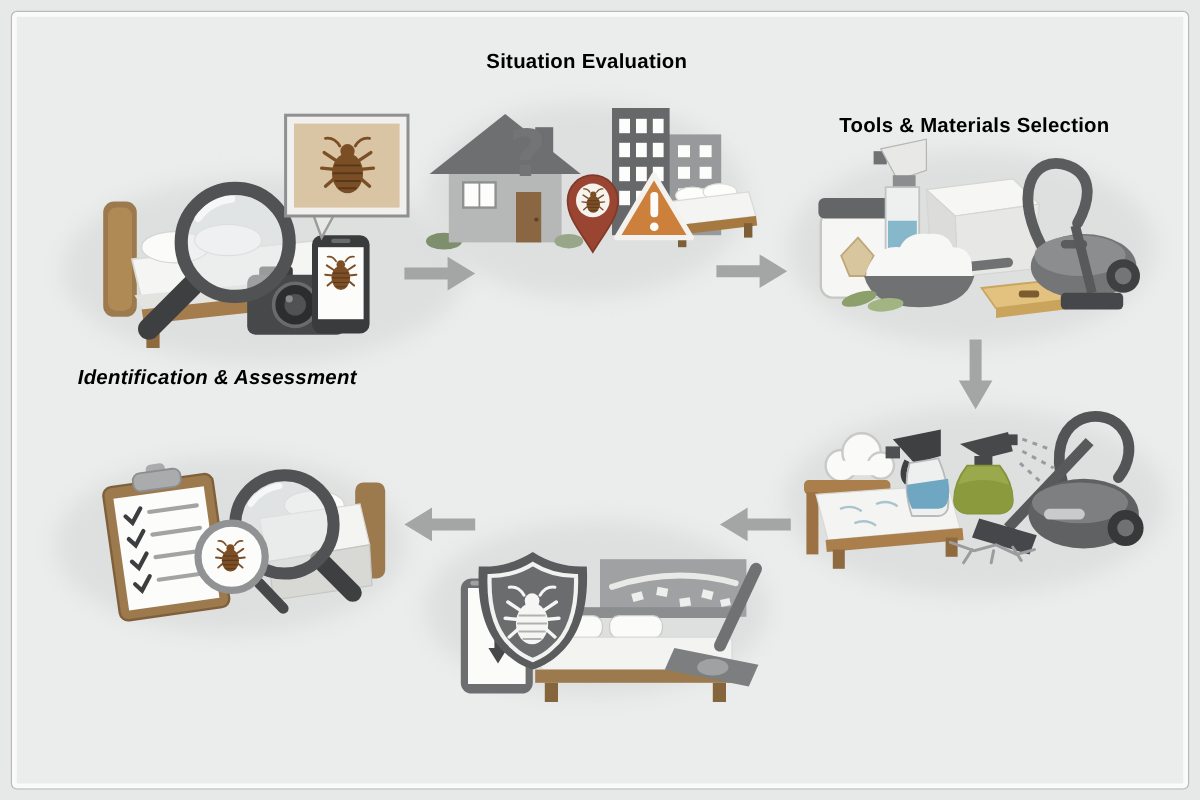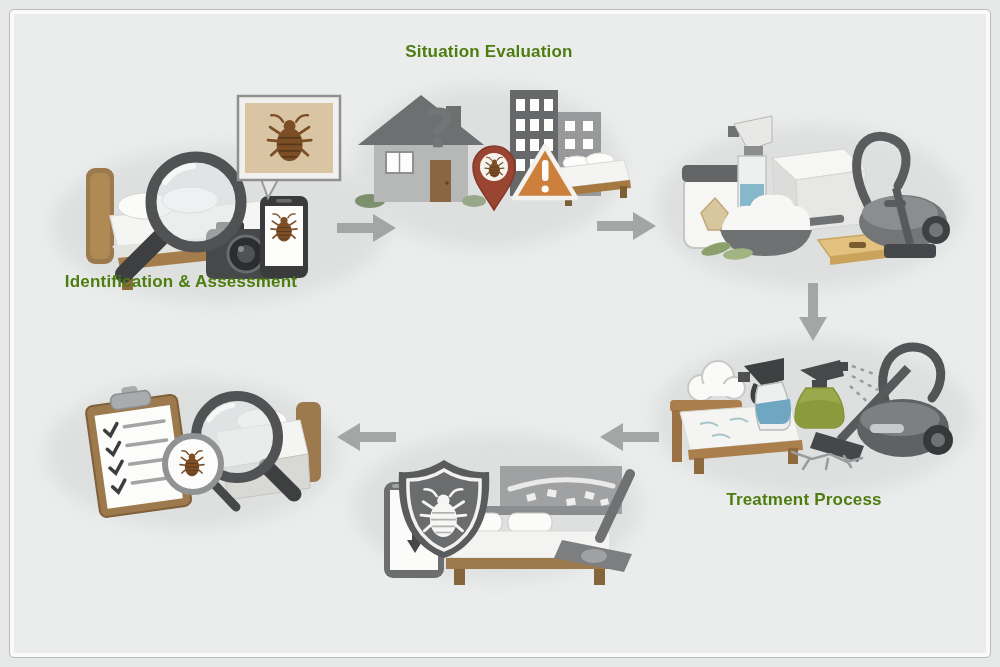--- a/index.html
+++ b/index.html
@@ -15,21 +15,21 @@
     border:1px solid #b9bbbb;
     box-shadow:inset 0 0 0 4px #fafafa;
   }
   .blob{
     position:absolute;border-radius:50%;
     background:#dee0e0;filter:blur(8px);
   }
   .scene{position:absolute;left:0;top:0;}
   .stage-label{
     position:absolute;text-align:center;
-    font-size:17px;font-weight:600;color:#4d7c0f;letter-spacing:.2px;
+    font-size:17px;font-weight:600;color:#000000;letter-spacing:.2px;
   }
 </style>
 </head>
 <body>
 
 <div class="canvas">
   <div class="panel"></div>
 
   <div class="blob" style="left:52px;top:147px;width:336px;height:156px;"></div>
   <div class="blob" style="left:354px;top:86px;width:268px;height:162px;"></div>
@@ -311,16 +311,16 @@
         <path d="M209,420 a36,36 0 0 1 24,-15" stroke="#ffffff" stroke-width="5" fill="none" opacity="0.7" stroke-linecap="round"></path>
       </g>
       <g>
         <line x1="216" y1="486" x2="236" y2="507" stroke="#47484a" stroke-width="9" stroke-linecap="round"></line>
         <circle cx="193" cy="464" r="28" fill="#fcfcfb" stroke="#909294" stroke-width="6"></circle>
         <use href="#bug" transform="translate(180,449) scale(0.6)" style="color:#7b4e26"></use>
       </g>
     </g>
   </svg>
 
-  <div class="stage-label" style="left:41px;top:272px;width:280px;">Identification &amp; Assessment</div>
+  <div class="stage-label" style="left:41px;top:305px;width:280px;font-style:italic;">Identification &amp; Assessment</div>
   <div class="stage-label" style="left:349px;top:42px;width:280px;">Situation Evaluation</div>
-  <div class="stage-label" style="left:664px;top:490px;width:280px;">Treatment Process</div>
+  <div class="stage-label" style="left:662px;top:95px;width:300px;">Tools &amp; Materials Selection</div>
 </div>
 
 </body></html>

